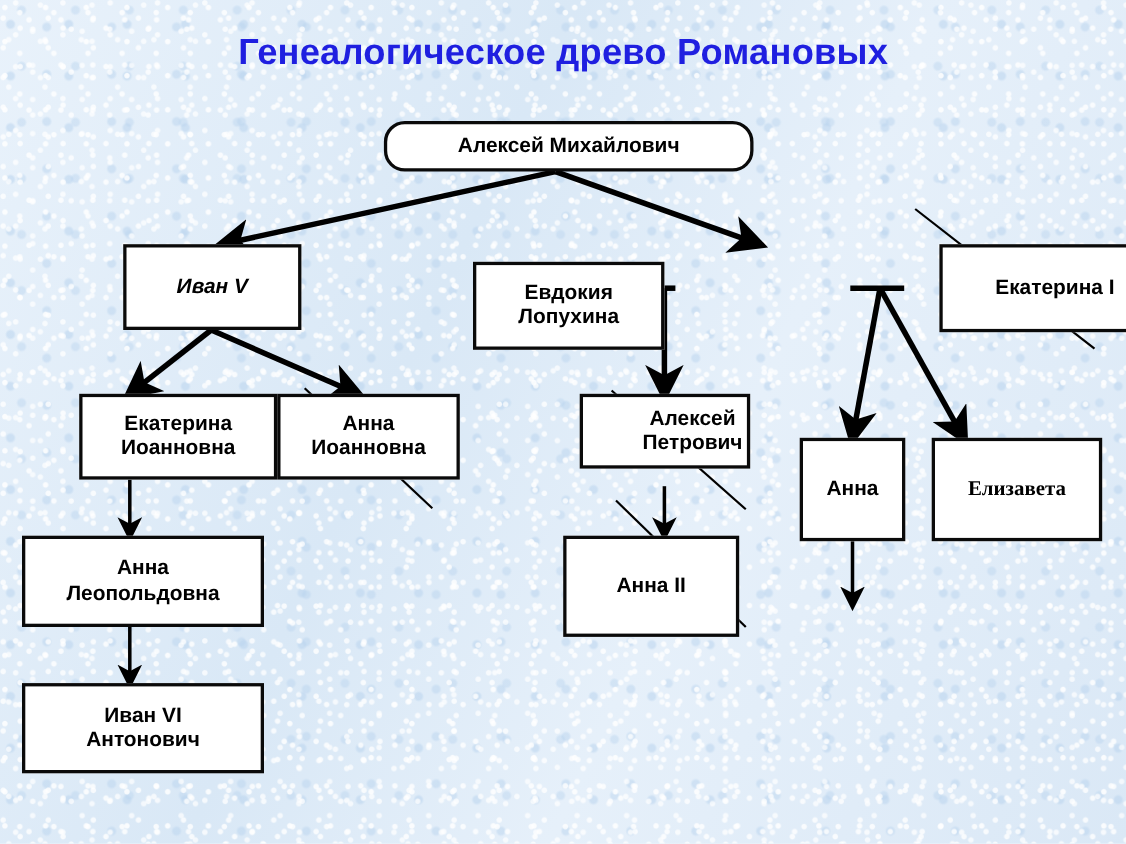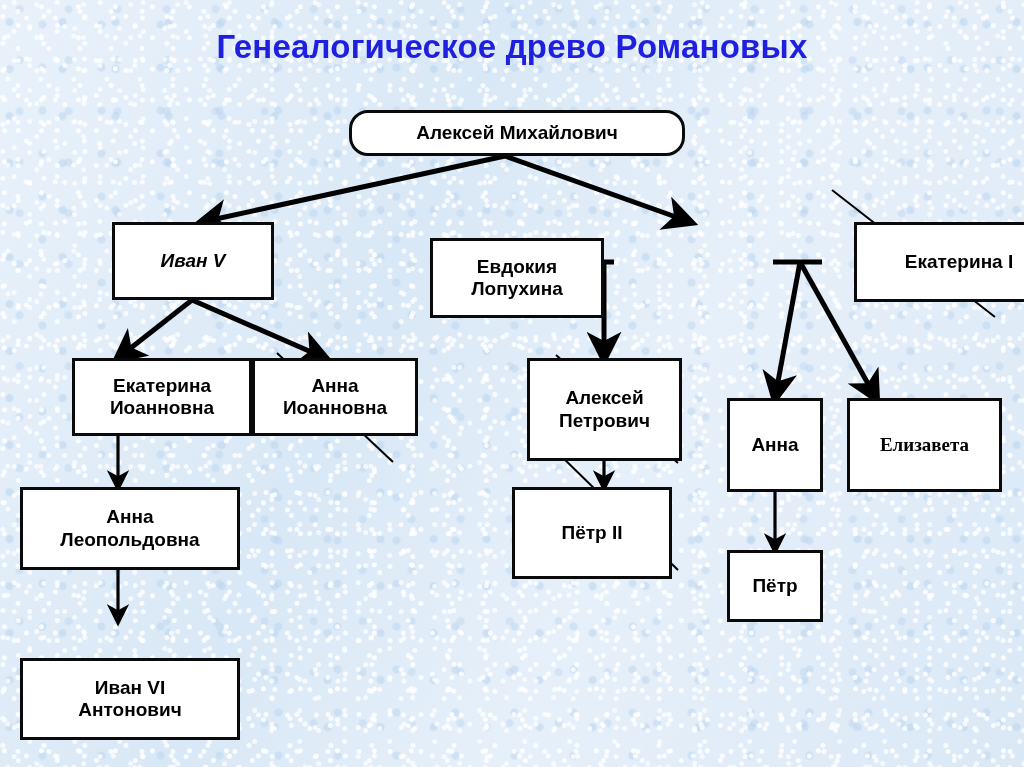--- a/index.html
+++ b/index.html
@@ -158,44 +158,41 @@
   <div class="node" style="left:28px; top:358px; width:180px; height:78px;margin-left:44px;">
     <span class="label">Екатерина
 Иоанновна</span>
   </div>
 
   <div class="node" style="left:252px; top:358px; width:166px; height:78px;">
     <span class="label">Анна
 Иоанновна</span>
   </div>
 
-  <div class="node" style="left:527px; top:358px; width:155px; height:103px;">
+  <div class="node" style="left:527px; top:358px; width:155px; height:68px;justify-content:flex-end;">
     <span class="label">Алексей
 Петрович</span>
   </div>
 
   <div class="node" style="left:727px; top:398px; width:96px; height:94px;">
     <span class="label">Анна</span>
   </div>
 
   <div class="node" style="left:847px; top:398px; width:155px; height:94px;font-family:Liberation Serif, serif;">
     <span class="label">Елизавета</span>
   </div>
 
   <div class="node" style="left:20px; top:487px; width:220px; height:83px;">
     <span class="label">Анна
 Леопольдовна</span>
   </div>
 
   <div class="node" style="left:512px; top:487px; width:160px; height:92px;">
-    <span class="label">Пётр II</span>
+    <span class="label">Анна II</span>
   </div>
 
-  <div class="node" style="left:727px; top:550px; width:96px; height:72px;">
-    <span class="label">Пётр</span>
-  </div>
 
-  <div class="node" style="left:20px; top:658px; width:220px; height:82px;">
+  <div class="node" style="left:20px; top:621px; width:220px; height:82px;">
     <span class="label">Иван VI
 Антонович</span>
   </div>
 
 </div>
 
 </body></html>

